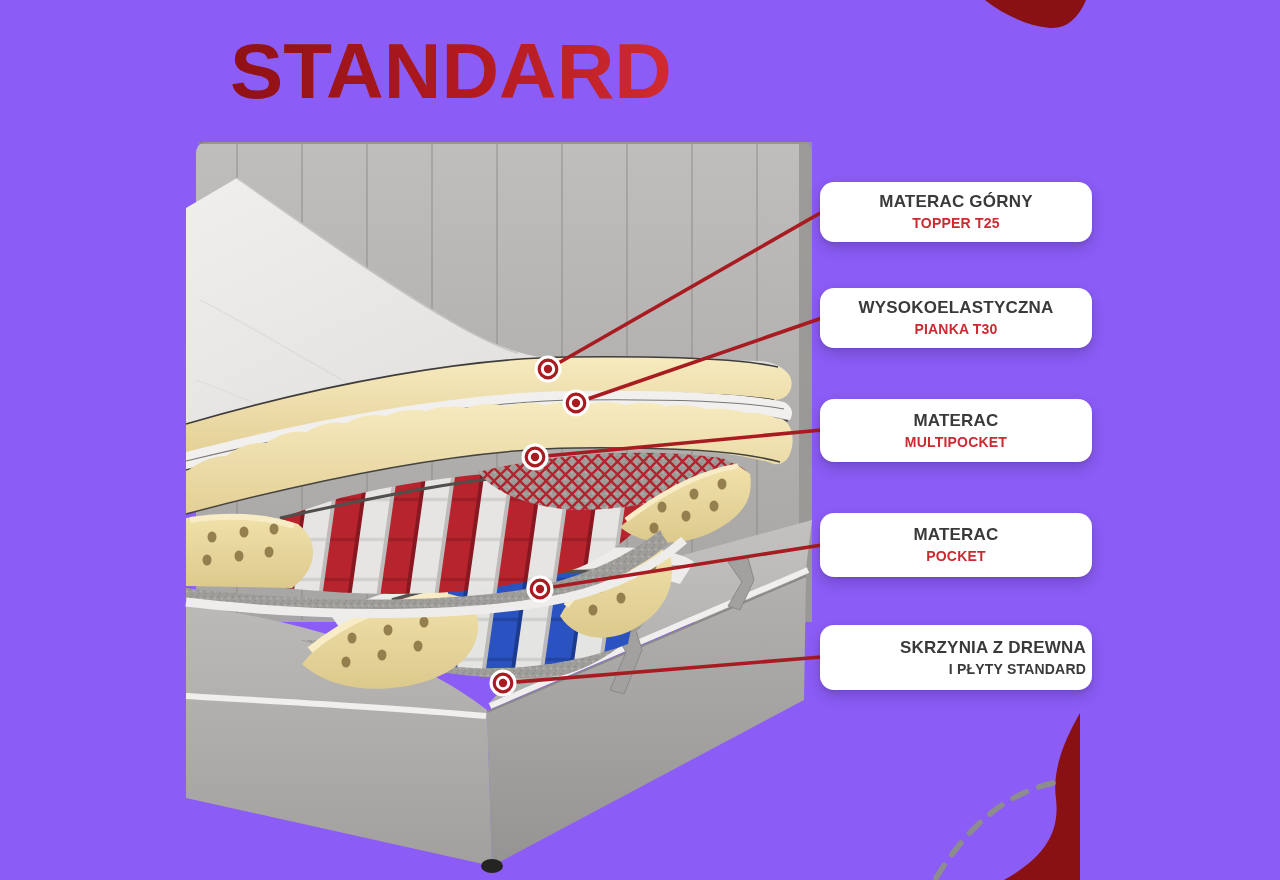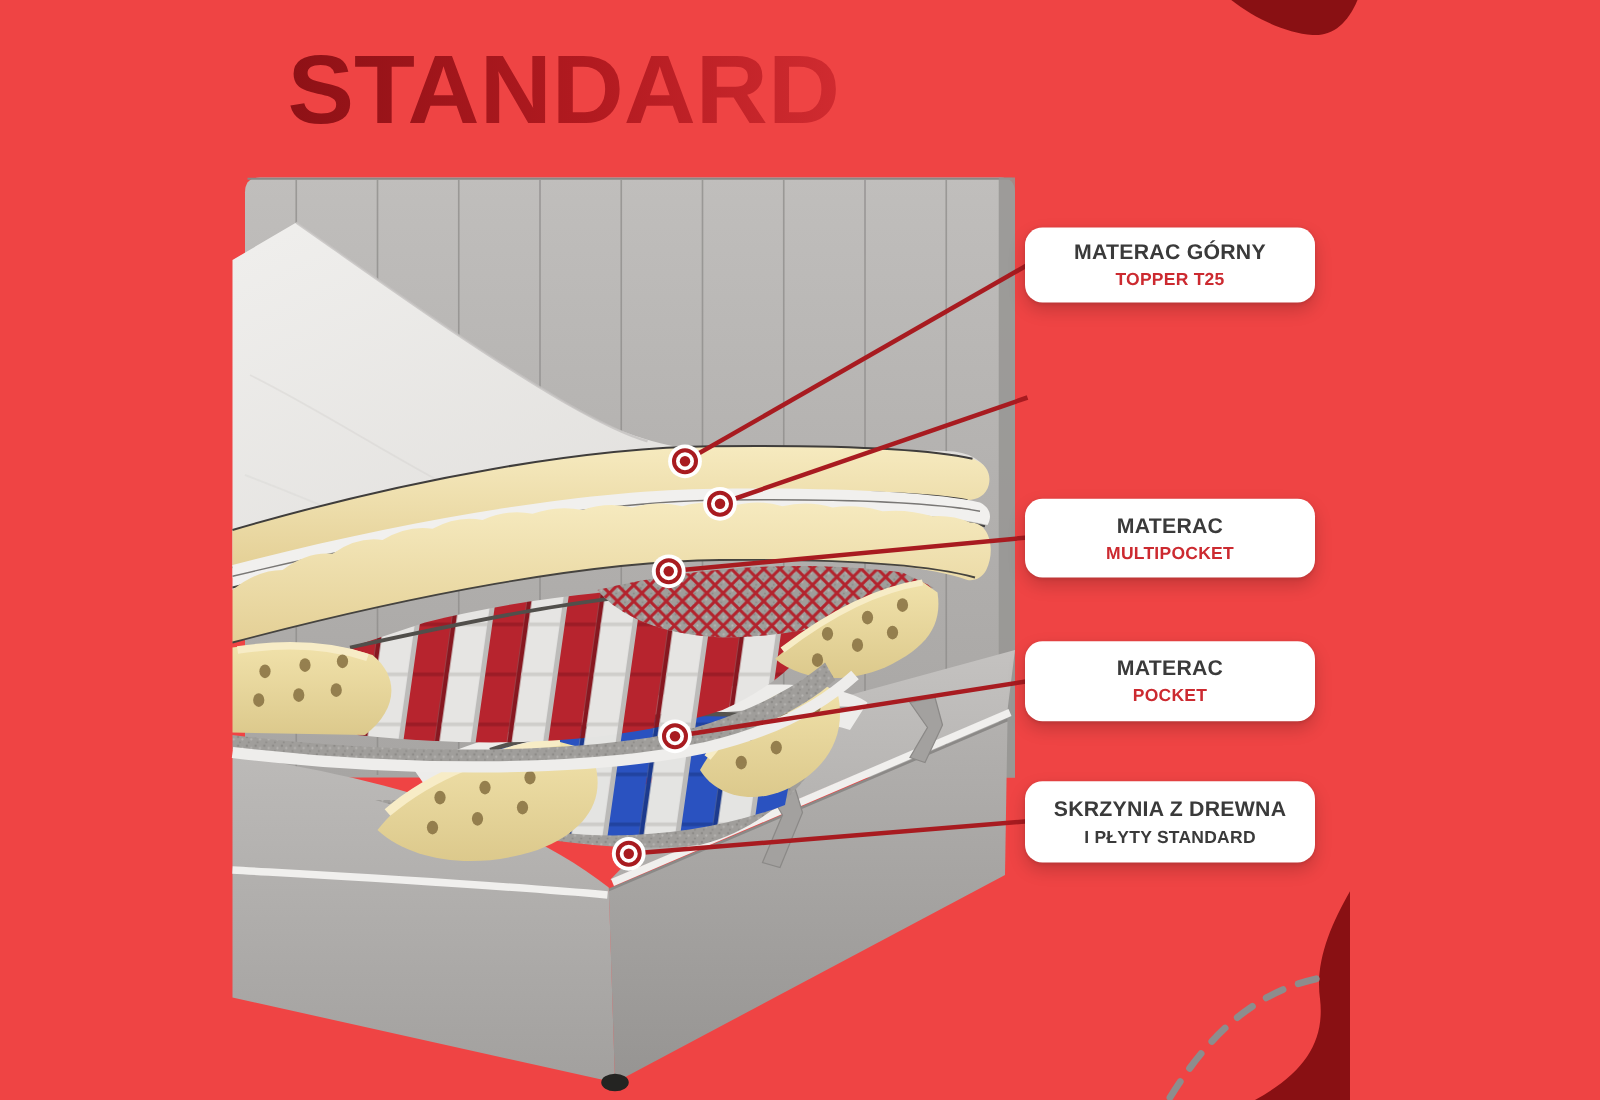--- a/index.html
+++ b/index.html
@@ -1,36 +1,36 @@
 <!DOCTYPE html>
 <html><head>
 <meta charset="utf-8">
 <style>
   html,body{margin:0;padding:0;background:#ffffff;}
-  .page{position:relative;width:1280px;height:880px;background:#ef4444;overflow:hidden;
+  .page{position:relative;width:1280px;height:880px;background:#8b5cf6;overflow:hidden;
         font-family:"Liberation Sans",sans-serif;}
   
   .brand-svg{position:absolute;left:228px;top:28px;}
   .variant{position:absolute;left:688px;top:30px;font-weight:bold;color:#141414;
            font-size:39px;line-height:41px;letter-spacing:-1px;white-space:nowrap;}
   
   .scene-svg{position:absolute;left:0;top:130px;z-index:1;}
   
-  .callout{position:absolute;left:820px;width:232px;z-index:2;background:#ffffff;
+  .callout{position:absolute;left:820px;width:272px;z-index:2;background:#ffffff;
            border-radius:14px;box-shadow:0 6px 14px rgba(0,0,0,.18),0 1px 3px rgba(0,0,0,.10);
            display:flex;flex-direction:column;justify-content:center;align-items:center;
            text-align:center;padding:9px 6px;box-sizing:border-box;}
   .callout .l1{font-size:17px;font-weight:bold;color:#3a3a3a;line-height:1.35;letter-spacing:.2px;}
   .callout .l2{font-size:14px;font-weight:bold;color:#cc2a30;line-height:1.35;letter-spacing:.2px;}
   .callout .l2.dark{color:#3a3a3a;}
   .co1{top:182px;height:60px;}
   .co2{top:288px;height:60px;}
   .co3{top:399px;height:63px;}
   .co4{top:513px;height:64px;}
-  .co5{top:625px;height:65px;}
+  .co5{top:625px;height:65px;align-items:flex-end;}
   
   .deco-svg{position:absolute;left:0;top:0;z-index:3;pointer-events:none;}
 </style>
 </head>
 <body>
 
 <div class="page">
 
   <svg class="brand-svg" width="470" height="92">
     <defs>
@@ -237,20 +237,24 @@
         <circle cx="503" cy="683" r="8.8" fill="none" stroke="#a81b20" stroke-width="3.2"></circle>
         <circle cx="503" cy="683" r="4.2" fill="#a81b20"></circle>
       </g>
     </g>
   </svg>
 
   <div class="callout co1">
     <div class="l1">MATERAC GÓRNY</div>
     <div class="l2">TOPPER T25</div>
   </div>
+  <div class="callout co2">
+    <div class="l1">WYSOKOELASTYCZNA</div>
+    <div class="l2">PIANKA T30</div>
+  </div>
   <div class="callout co3">
     <div class="l1">MATERAC</div>
     <div class="l2">MULTIPOCKET</div>
   </div>
   <div class="callout co4">
     <div class="l1">MATERAC</div>
     <div class="l2">POCKET</div>
   </div>
   <div class="callout co5">
     <div class="l1">SKRZYNIA Z DREWNA</div>

